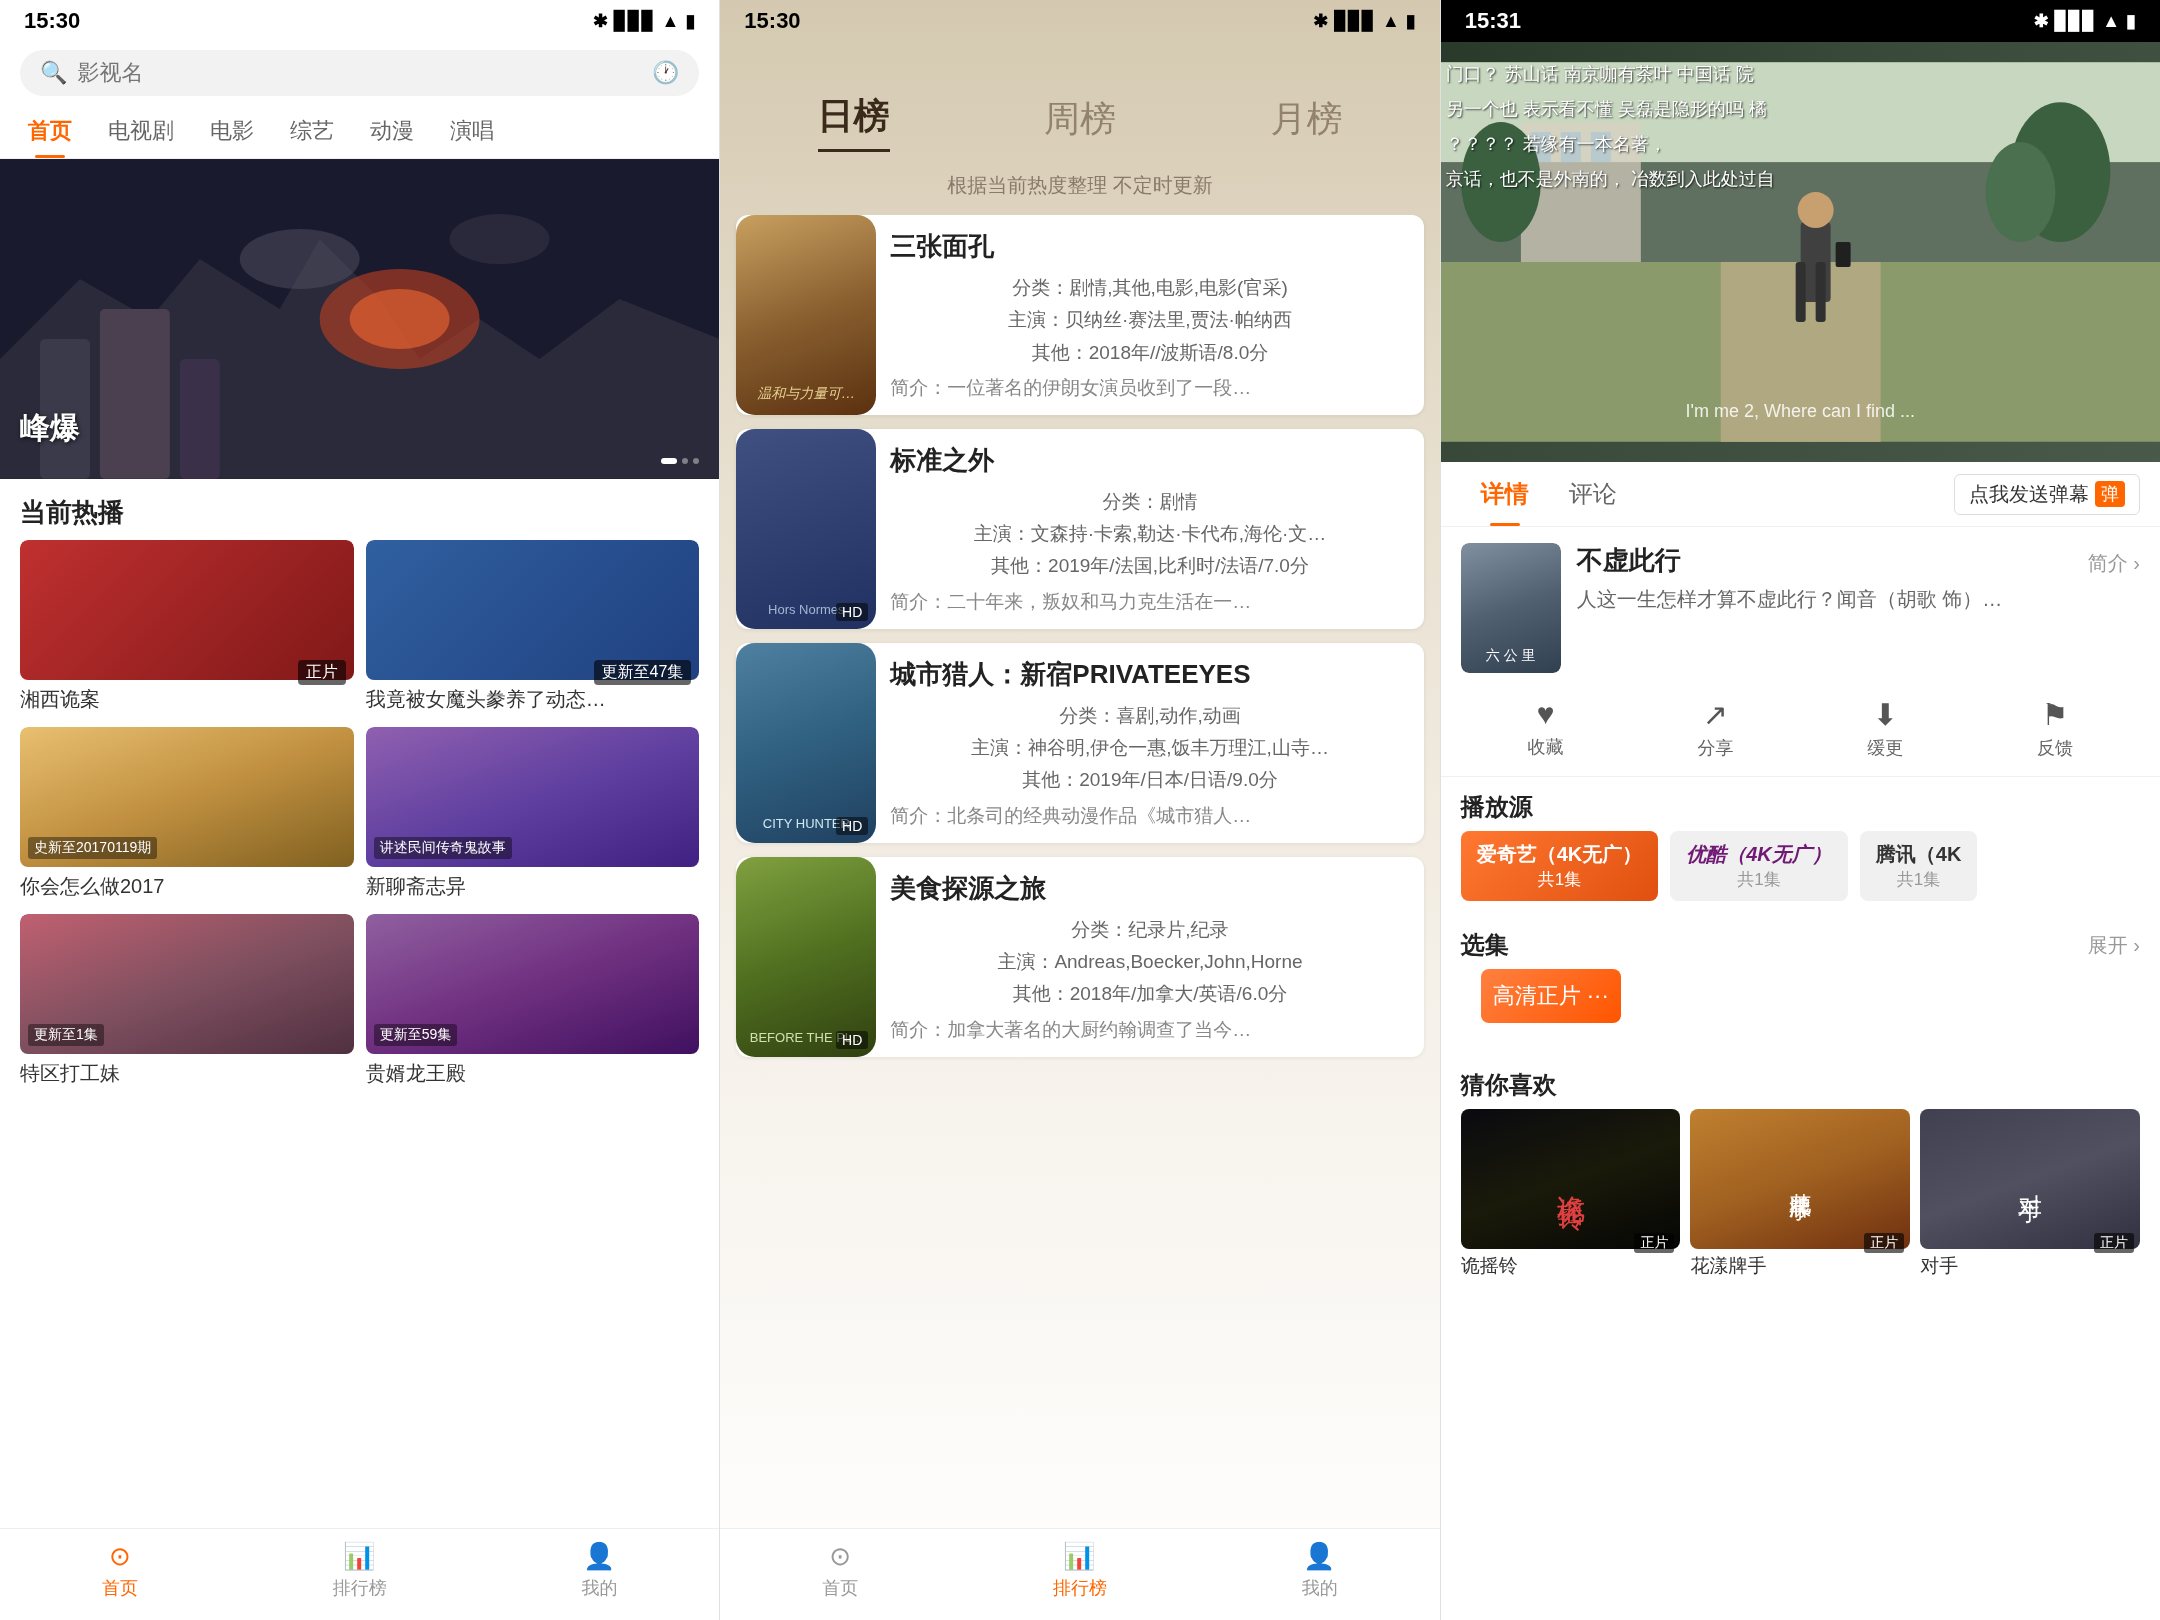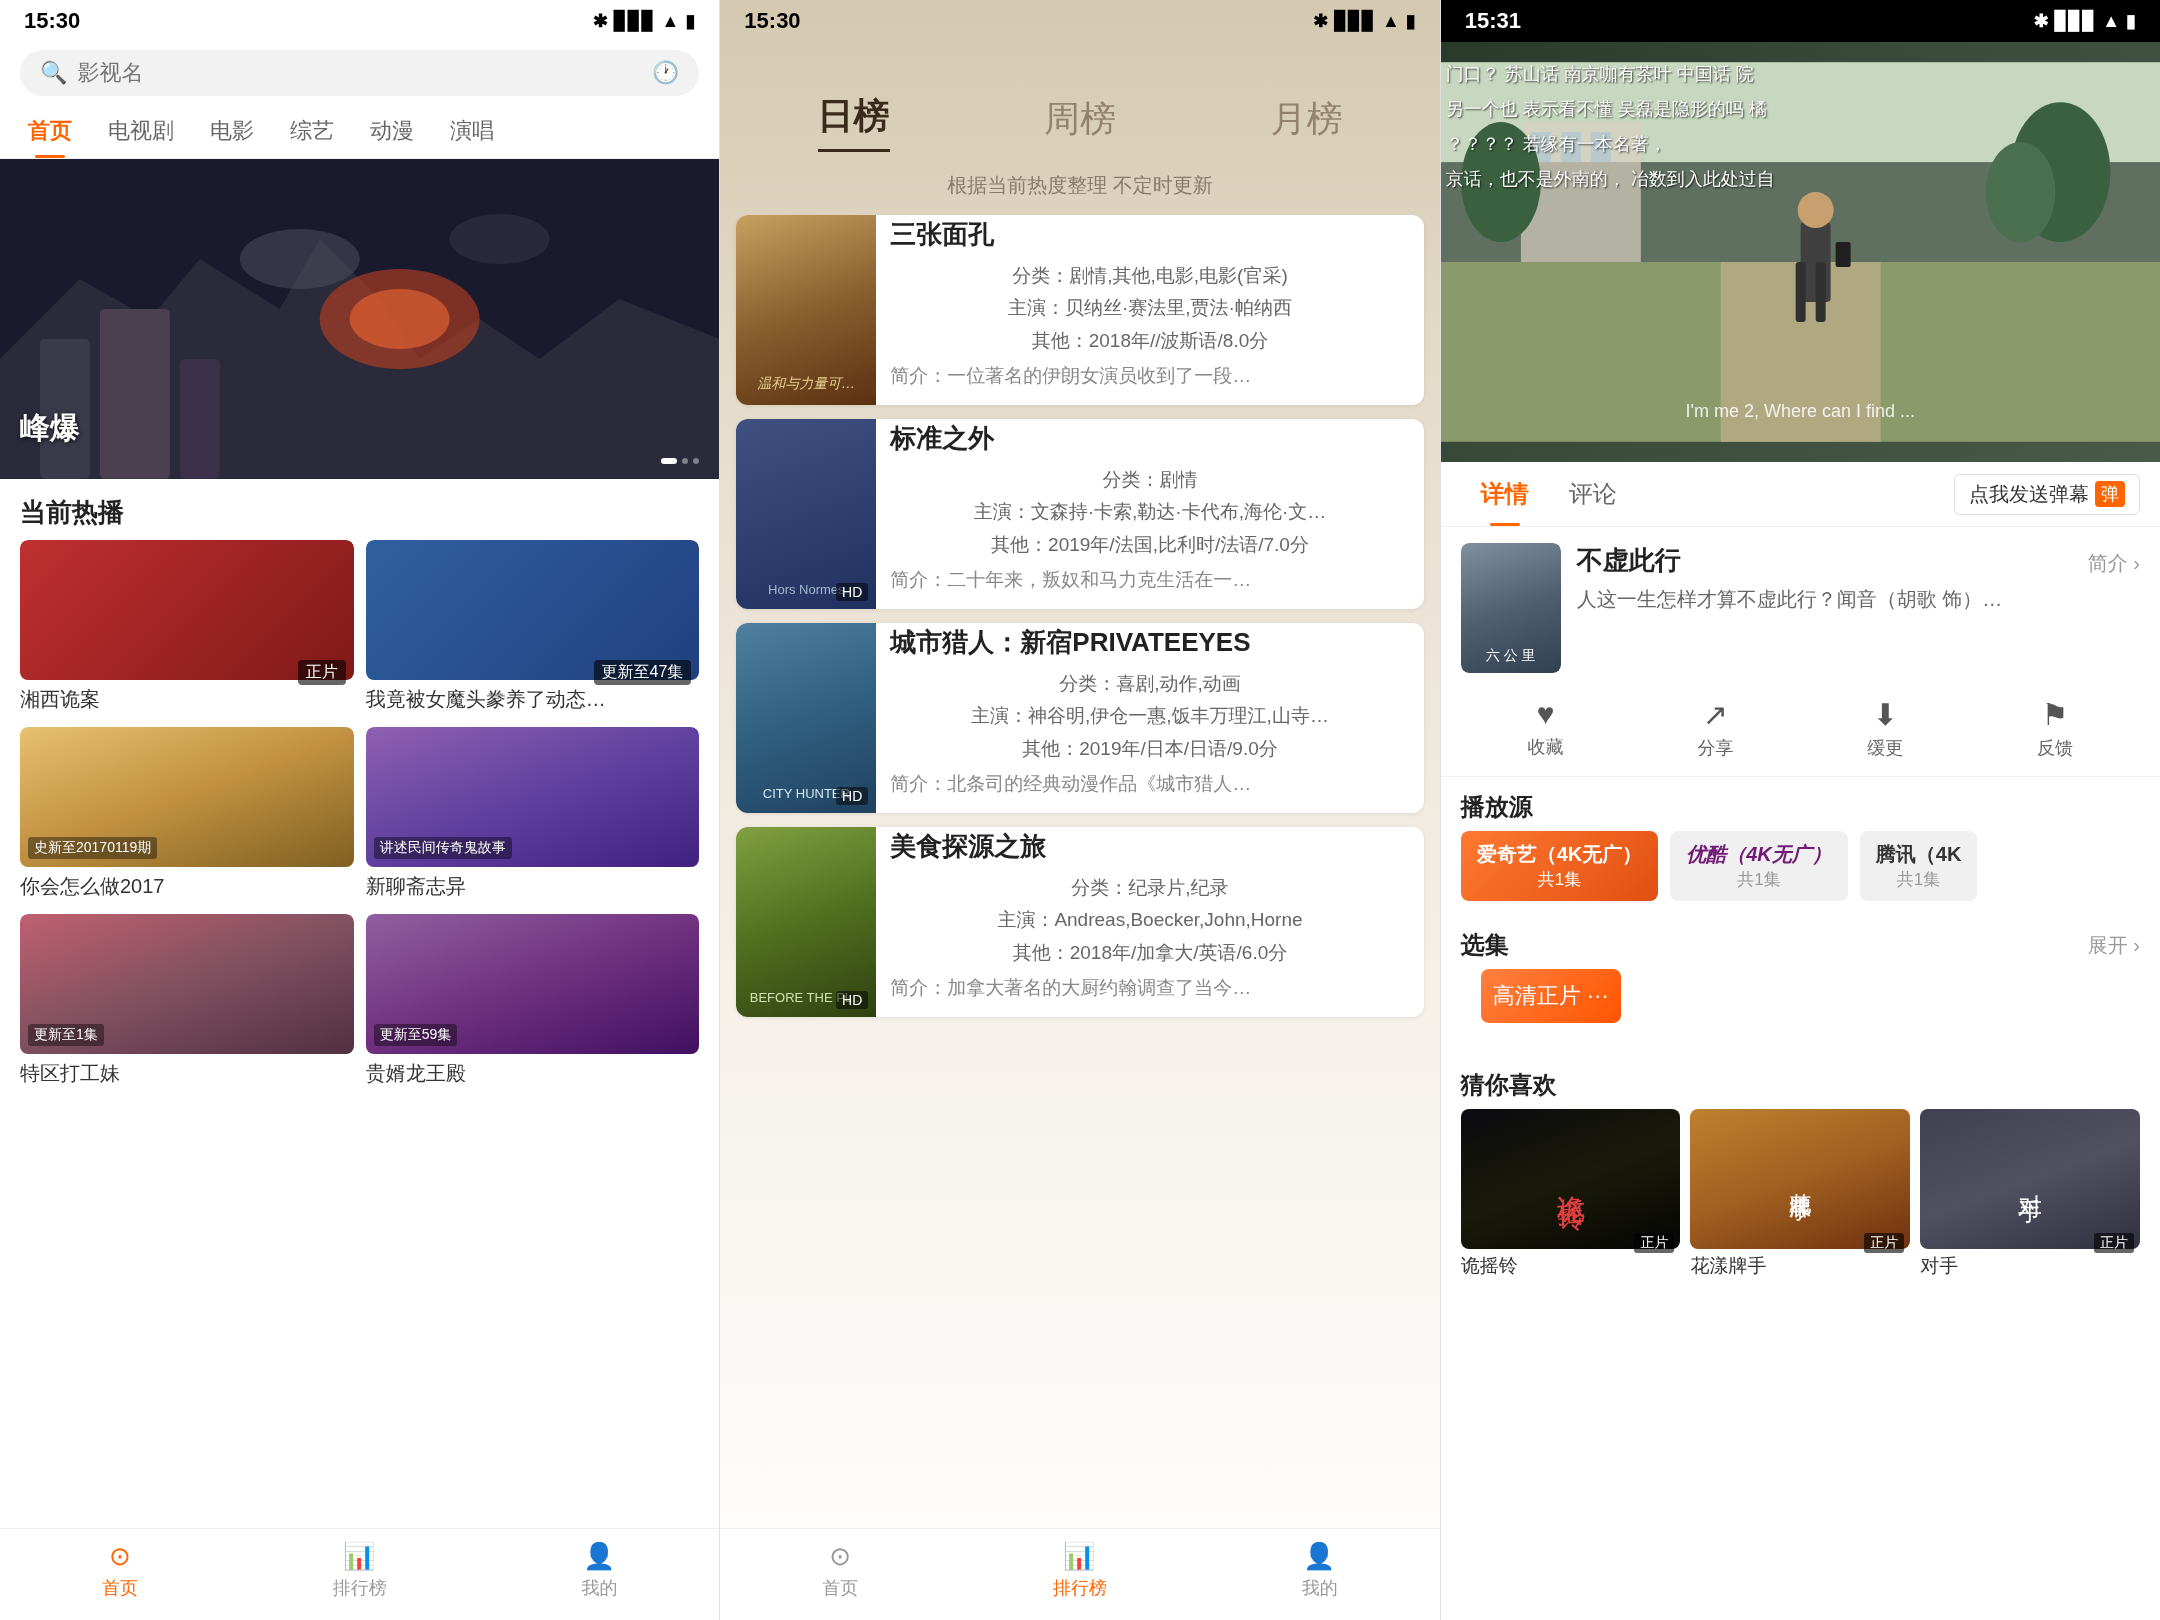--- a/index.html
+++ b/index.html
@@ -223,34 +223,35 @@
     .rank-poster {
       width: 140px;
       min-height: 180px;
       flex-shrink: 0;
       position: relative;
     }
     .rank-poster-bg {
       width: 100%;
       height: 100%;
       min-height: 180px;
+      border-radius: 19px;
     }
     .rank-poster-hd {
       position: absolute;
       bottom: 8px;
       right: 8px;
       background: rgba(0,0,0,0.5);
       color: #fff;
       font-size: 14px;
       padding: 1px 6px;
       border-radius: 3px;
     }
     .rank-info {
       flex: 1;
-      padding: 2px 14px;
+      padding: 14px 14px;
     }
     .rank-movie-title {
       font-size: 26px;
       font-weight: 700;
       color: #222;
       margin-bottom: 8px;
     }
     .rank-meta {
       font-size: 19px;
       color: #666;

